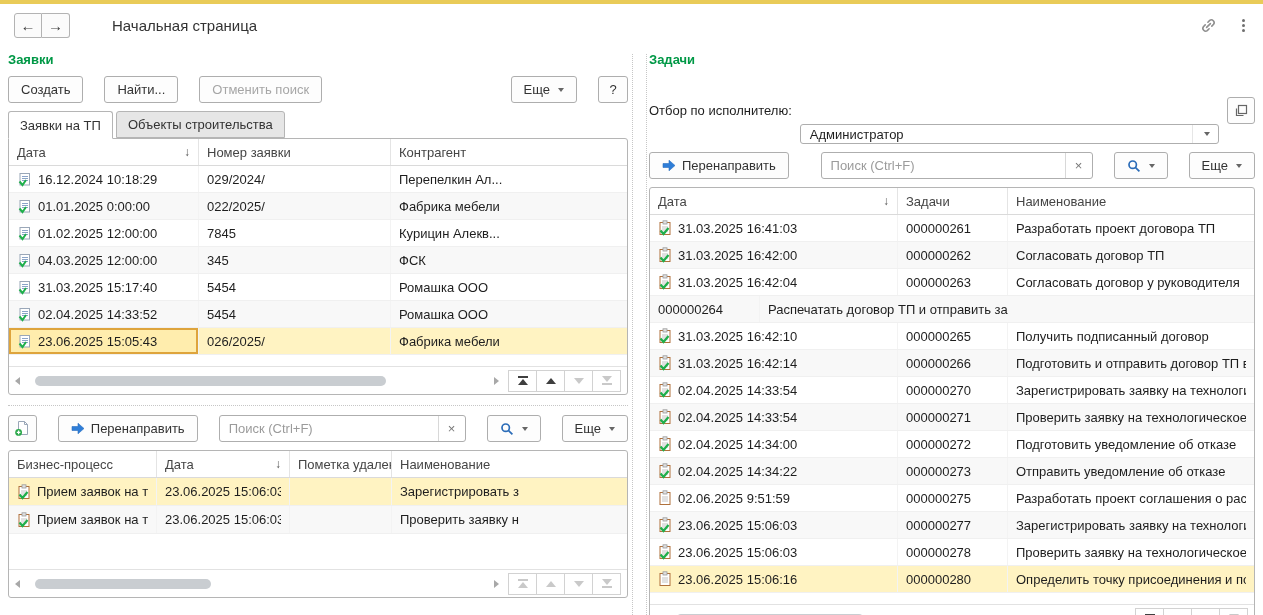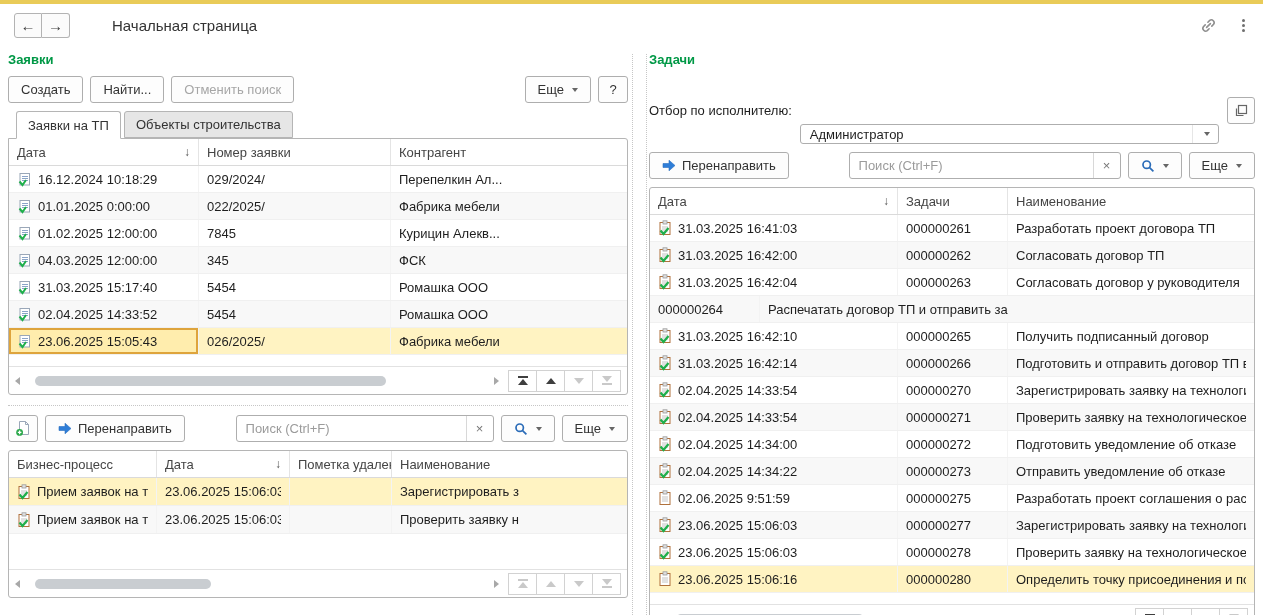--- a/index.html
+++ b/index.html
@@ -18,32 +18,32 @@
   .kebab { display:flex; flex-direction:column; gap:2px; padding:2px; }
   .kebab i { width:3px; height:3px; border-radius:50%; background:#6f6f6f; }
 
   .content { display:flex; padding:2px 8px 0 8px; }
   .left-panel { width:620px; flex:none; }
   .v-split { flex:none; width:15px; margin:6px 2px 0 4px; border-left:1px dotted #c6c6c6; border-right:1px dotted #c6c6c6; }
   .right-panel { flex:1; min-width:0; }
 
   .group-title { color:var(--accent-green,#009846); font-weight:bold; padding:4px 0 9px 0; }
 
-  .toolbar { display:flex; align-items:center; gap:7px; margin-bottom:8px; }
+  .toolbar { display:flex; align-items:center; gap:21px; margin-bottom:8px; }
   .btn { border:1px solid #aeaeae; background:#fdfdfd; border-radius:3px; height:27px;
     padding:0 12px; font-size:13px; color:#333; display:inline-flex; align-items:center; gap:6px; white-space:nowrap; cursor:default; }
   .btn.disabled { color:#a6a6a6; }
   .btn.square { width:30px; padding:0; justify-content:center; }
   .spacer { flex:1; }
   .caret-down { width:0; height:0; border-left:3.5px solid transparent; border-right:3.5px solid transparent; border-top:4px solid #666; margin-left:2px; }
 
   .tabs { display:flex; position:relative; z-index:2; }
   .tab { height:27px; padding:0 11px; display:flex; align-items:center; border:1px solid #b5b5b5;
     background:#e6e6e6; border-radius:3px 3px 0 0; margin-right:3px; color:#333; cursor:default; }
-  .tab.active { background:#fff; border-bottom-color:#fff; margin-bottom:-1px; height:28px;margin-left:8px; }
+  .tab.active { background:#fff; border-bottom-color:#fff; margin-bottom:-1px; height:28px; }
 
   .data-table { border:1px solid #b5b5b5; border-radius:0 3px 3px 3px; background:#fff;
     display:flex; flex-direction:column; overflow:hidden; }
   .data-table.rounded { border-radius:3px; }
   .thead { display:flex; align-items:center; height:27px; flex:none; border-bottom:1px solid #dadada; color:#454545; }
   .th { padding:0 8px; display:flex; align-items:center; height:100%; border-right:1px solid #e4e4e4; overflow:hidden; white-space:nowrap; }
   .th:last-child { border-right:none; }
   .th .sort { margin-left:auto; color:#555; font-size:12px; padding-left:6px; }
   .tbody { flex:1; overflow:hidden; }
   .row { display:flex; align-items:center; border-bottom:1px solid #f0f0f0; background:#fff; }

